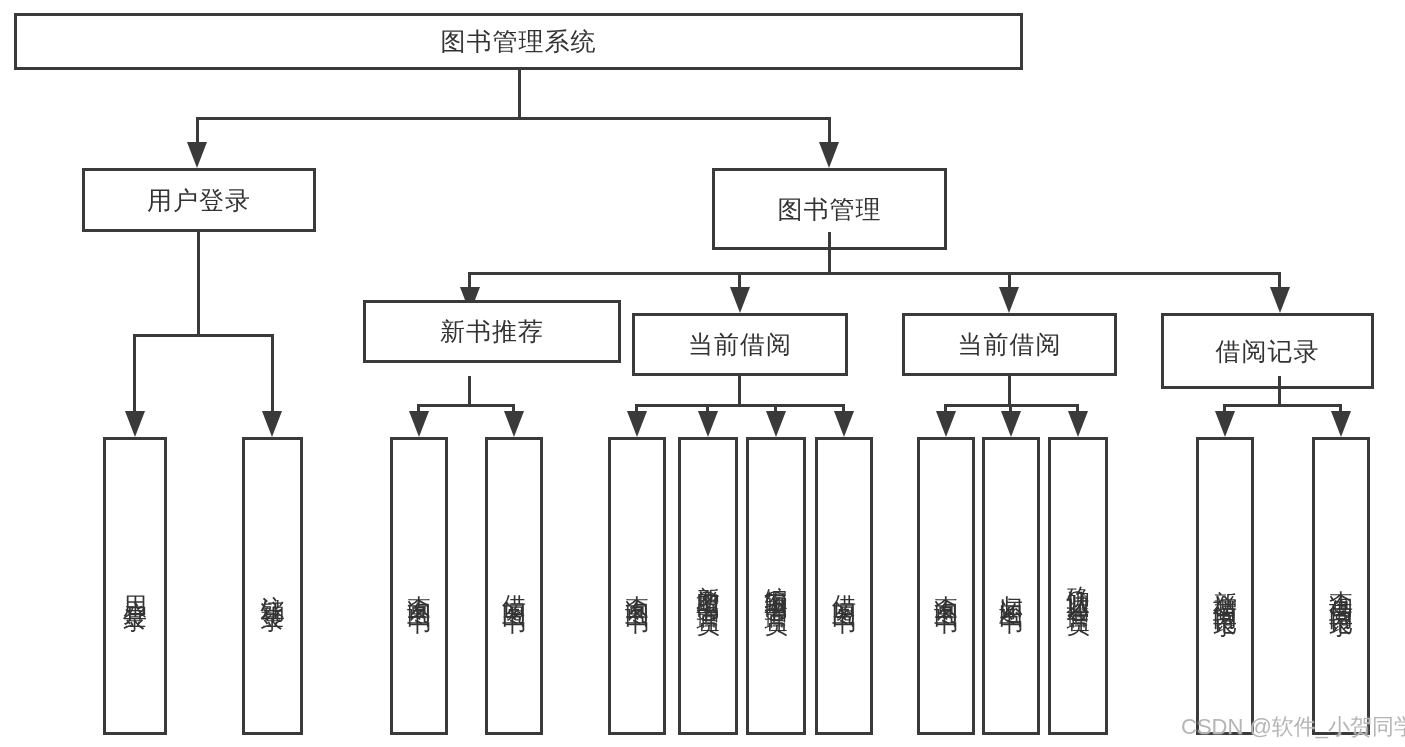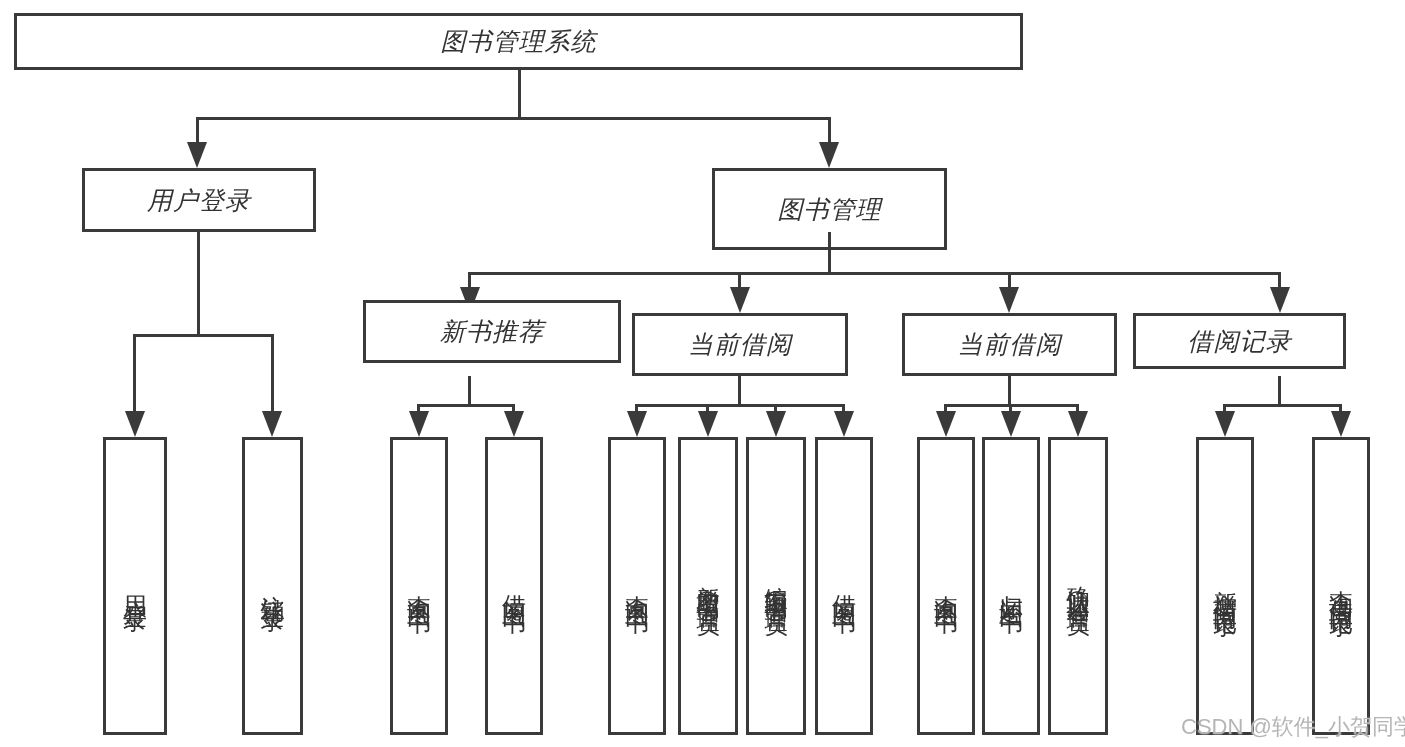--- a/index.html
+++ b/index.html
@@ -18,21 +18,21 @@
   }
   .box{
     position:absolute;
     box-sizing:border-box;
     background:#ffffff;
     border:3px solid var(--line);
     color:var(--text);
     display:flex;align-items:center;justify-content:center;
     text-align:center;
   }
-  .hbox{font-size:25px;letter-spacing:1px;white-space:nowrap;font-style:italic;}
+  .hbox{font-size:25px;letter-spacing:1px;white-space:nowrap;}
   .vbox{
     writing-mode:vertical-rl;
     font-size:24px;
     letter-spacing:5px;
     line-height:1;
   }
   .vbox.long{letter-spacing:4px;font-size:23px;}
   .vline{position:absolute;width:3px;background:var(--line);}
   .hline{position:absolute;height:3px;background:var(--line);}
   .arrow{
@@ -86,21 +86,21 @@
   <div class="vline" style="left:738px;top:272px;height:17px"></div>
   <div class="arrow" style="left:730px;top:287px"></div>
   <div class="vline" style="left:1008px;top:272px;height:17px"></div>
   <div class="arrow" style="left:999px;top:287px"></div>
   <div class="vline" style="left:1278px;top:272px;height:17px"></div>
   <div class="arrow" style="left:1270px;top:287px"></div>
 
   <div class="box hbox" style="left:363px;top:300px;width:258px;height:63px">新书推荐</div>
   <div class="box hbox" style="left:632px;top:313px;width:216px;height:63px">当前借阅</div>
   <div class="box hbox" style="left:902px;top:313px;width:215px;height:63px">当前借阅</div>
-  <div class="box hbox" style="left:1133px;top:313px;width:213px;height:56px">借阅记录</div>
+  <div class="box hbox" style="left:1161px;top:313px;width:213px;height:76px">借阅记录</div>
 
   <div class="vline" style="left:468px;top:376px;height:31px"></div>
   <div class="hline" style="left:419px;top:404px;width:96px"></div>
   <div class="vline" style="left:417px;top:404px;height:12px"></div>
   <div class="arrow" style="left:409px;top:411px"></div>
   <div class="vline" style="left:512px;top:404px;height:12px"></div>
   <div class="arrow" style="left:504px;top:411px"></div>
   <div class="box vbox" style="left:390px;top:437px;width:58px;height:298px">查询图书</div>
   <div class="box vbox" style="left:485px;top:437px;width:58px;height:298px">借阅图书</div>
 

